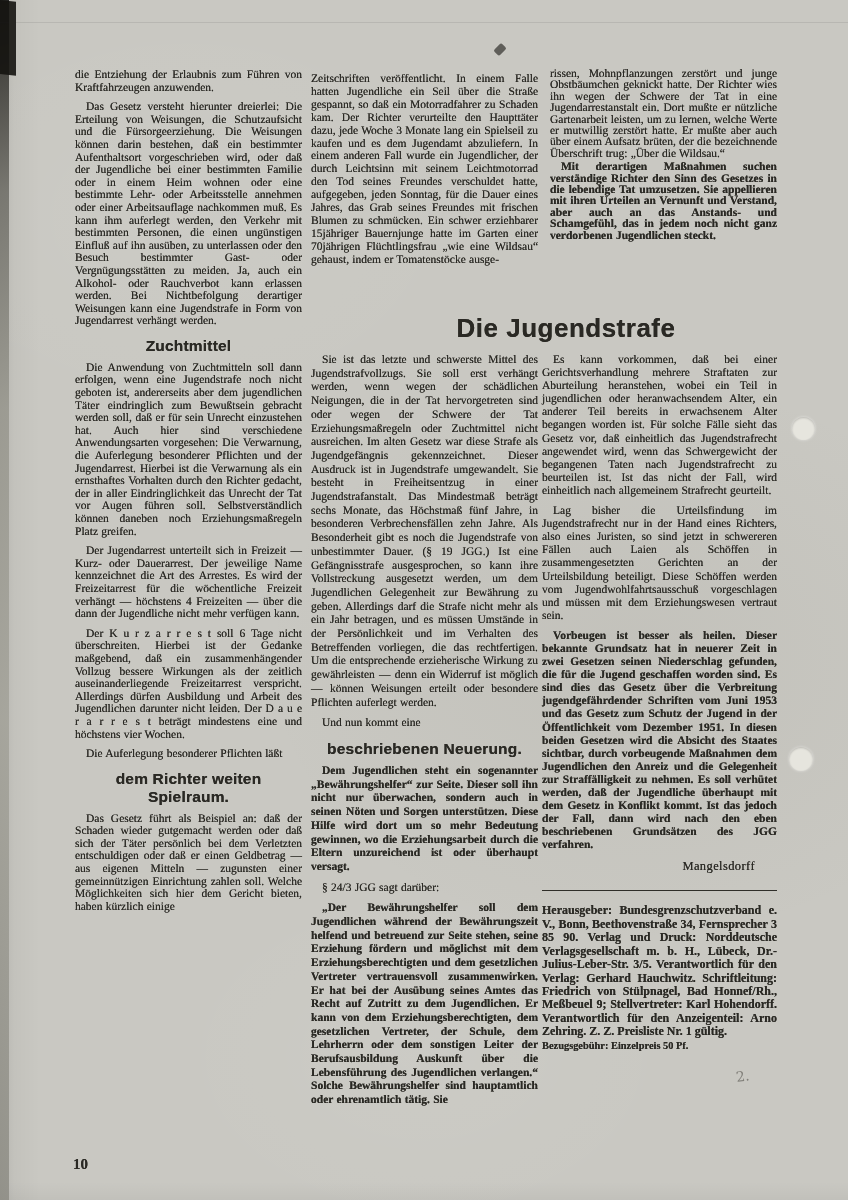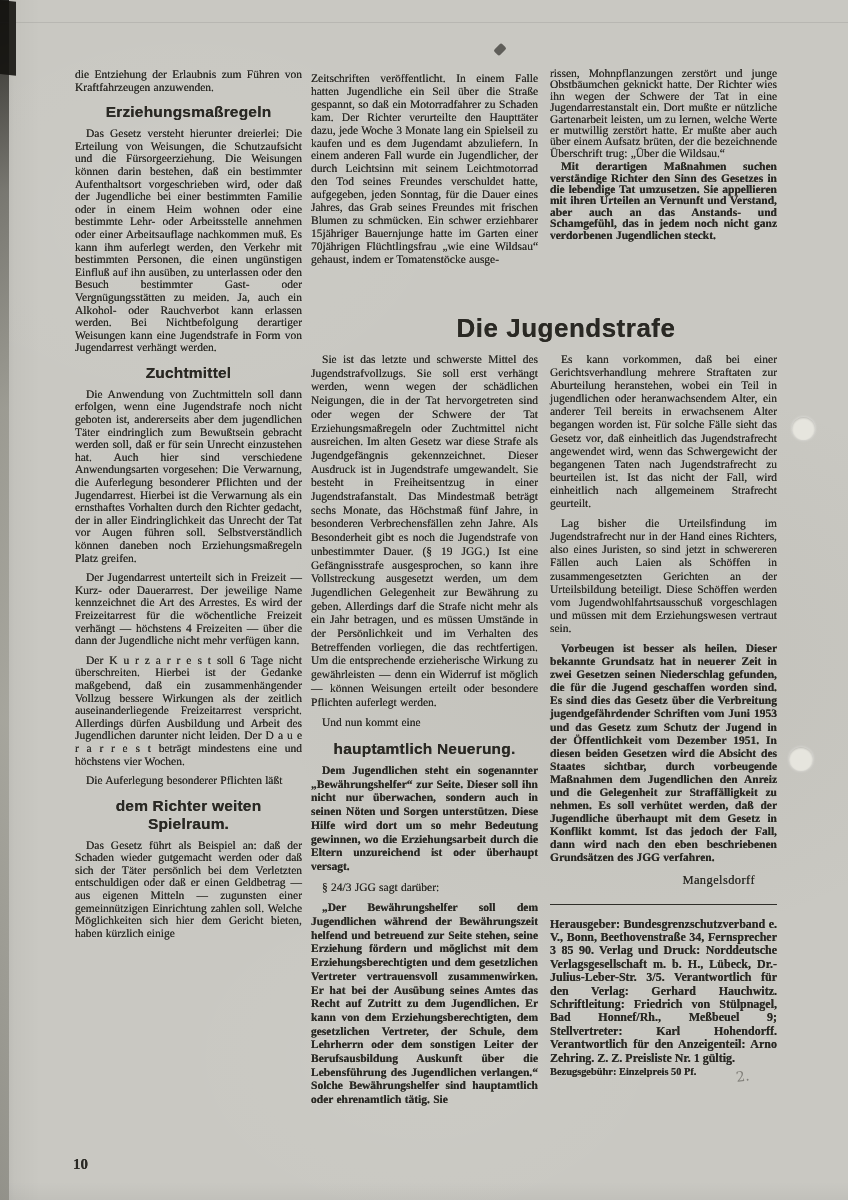--- a/index.html
+++ b/index.html
@@ -31,21 +31,21 @@
     box-shadow:inset 0 1px 2px rgba(0,0,0,0.18), 0 0 3px rgba(255,255,255,0.5);}
   .hole.top{left:792px;top:417px;width:23px;height:23px;}
   .hole.bottom{left:789px;top:747px;width:24px;height:24px;}
   .pencil{position:absolute;left:736px;top:1068px;color:rgba(70,68,62,0.55);
     font-family:"DejaVu Serif",serif;font-size:14px;transform:rotate(-8deg);}
   
   .content{position:absolute;left:75px;top:69px;width:702px;display:flex;gap:9px;}
   .col-left{width:227px;flex:0 0 227px;}
   .col-wrap{flex:1 1 auto;min-width:0;}
   .row-top{display:flex;gap:12px;height:236px;overflow:hidden;}
-  .row-bottom{display:flex;gap:12px;}
+  .row-bottom{display:flex;gap:4px;}
   .sub-col{width:227px;flex:0 0 227px;}
   .sub-col.last{flex:1 1 auto;}
   
   .p{font-size:11.5px;text-align:justify;margin:0 0 7px 0;text-indent:11px;
      text-rendering:geometricPrecision;text-shadow:0 0 0.45px rgba(42,41,36,0.85);
      word-spacing:0.4px;hyphens:none;}
   .p.cont{text-indent:0;}
   .p.b{font-weight:bold;text-shadow:0 0 0.5px rgba(42,41,36,0.9);}
   .p.lead{margin-bottom:2px;}
   .col-left .p{line-height:12.6px;}
@@ -79,21 +79,20 @@
   <div class="scan-line"></div>
   <div class="speck"></div>
   <div class="hole top"></div>
   <div class="hole bottom"></div>
   <div class="pencil">2.</div>
 
   <div class="content">
 
     <div class="col-left">
       <p class="p cont">die Entziehung der Erlaubnis zum Führen von Kraftfahrzeugen anzuwenden.</p>
-      <h2 class="head">Erziehungsmaßregeln</h2>
       <p class="p">Das Gesetz versteht hierunter dreierlei: Die Erteilung von Weisungen, die Schutzaufsicht und die Fürsorgeerziehung. Die Weisungen können darin bestehen, daß ein bestimmter Aufenthaltsort vorgeschrieben wird, oder daß der Jugendliche bei einer bestimmten Familie oder in einem Heim wohnen oder eine bestimmte Lehr- oder Arbeitsstelle annehmen oder einer Arbeitsauflage nachkommen muß. Es kann ihm auferlegt werden, den Verkehr mit bestimmten Personen, die einen ungünstigen Einfluß auf ihn ausüben, zu unterlassen oder den Besuch bestimmter Gast- oder Vergnügungsstätten zu meiden. Ja, auch ein Alkohol- oder Rauchverbot kann erlassen werden. Bei Nichtbefolgung derartiger Weisungen kann eine Jugendstrafe in Form von Jugendarrest verhängt werden.</p>
       <h2 class="head">Zuchtmittel</h2>
       <p class="p">Die Anwendung von Zuchtmitteln soll dann erfolgen, wenn eine Jugendstrafe noch nicht geboten ist, andererseits aber dem jugendlichen Täter eindringlich zum Bewußtsein gebracht werden soll, daß er für sein Unrecht einzustehen hat. Auch hier sind verschiedene Anwendungsarten vorgesehen: Die Verwarnung, die Auferlegung besonderer Pflichten und der Jugendarrest. Hierbei ist die Verwarnung als ein ernsthaftes Vorhalten durch den Richter gedacht, der in aller Eindringlichkeit das Unrecht der Tat vor Augen führen soll. Selbstverständlich können daneben noch Erziehungsmaßregeln Platz greifen.</p>
       <p class="p">Der Jugendarrest unterteilt sich in Freizeit — Kurz- oder Dauerarrest. Der jeweilige Name kennzeichnet die Art des Arrestes. Es wird der Freizeitarrest für die wöchentliche Freizeit verhängt — höchstens 4 Freizeiten — über die dann der Jugendliche nicht mehr verfügen kann.</p>
       <p class="p">Der K u r z a r r e s t soll 6 Tage nicht überschreiten. Hierbei ist der Gedanke maßgebend, daß ein zusammenhängender Vollzug bessere Wirkungen als der zeitlich auseinanderliegende Freizeitarrest verspricht. Allerdings dürfen Ausbildung und Arbeit des Jugendlichen darunter nicht leiden. Der D a u e r a r r e s t beträgt mindestens eine und höchstens vier Wochen.</p>
       <p class="p lead">Die Auferlegung besonderer Pflichten läßt</p>
       <h2 class="head">dem Richter weiten Spielraum.</h2>
       <p class="p">Das Gesetz führt als Beispiel an: daß der Schaden wieder gutgemacht werden oder daß sich der Täter persönlich bei dem Verletzten entschuldigen oder daß er einen Geldbetrag — aus eigenen Mitteln — zugunsten einer gemeinnützigen Einrichtung zahlen soll. Welche Möglichkeiten sich hier dem Gericht bieten, haben kürzlich einige</p>
     </div>
 
@@ -108,21 +107,21 @@
           <p class="p b">Mit derartigen Maßnahmen suchen verständige Richter den Sinn des Gesetzes in die lebendige Tat umzusetzen. Sie appellieren mit ihren Urteilen an Vernunft und Verstand, aber auch an das Anstands- und Schamgefühl, das in jedem noch nicht ganz verdorbenen Jugendlichen steckt.</p>
         </div>
       </div>
 
       <h1 class="article-title">Die Jugendstrafe</h1>
 
       <div class="row-bottom">
         <div class="sub-col mid-low">
           <p class="p">Sie ist das letzte und schwerste Mittel des Jugendstrafvollzugs. Sie soll erst verhängt werden, wenn wegen der schädlichen Neigungen, die in der Tat hervorgetreten sind oder wegen der Schwere der Tat Erziehungsmaßregeln oder Zuchtmittel nicht ausreichen. Im alten Gesetz war diese Strafe als Jugendgefängnis gekennzeichnet. Dieser Ausdruck ist in Jugendstrafe umgewandelt. Sie besteht in Freiheitsentzug in einer Jugendstrafanstalt. Das Mindestmaß beträgt sechs Monate, das Höchstmaß fünf Jahre, in besonderen Verbrechensfällen zehn Jahre. Als Besonderheit gibt es noch die Jugendstrafe von unbestimmter Dauer. (§ 19 JGG.) Ist eine Gefängnisstrafe ausgesprochen, so kann ihre Vollstreckung ausgesetzt werden, um dem Jugendlichen Gelegenheit zur Bewährung zu geben. Allerdings darf die Strafe nicht mehr als ein Jahr betragen, und es müssen Umstände in der Persönlichkeit und im Verhalten des Betreffenden vorliegen, die das rechtfertigen. Um die entsprechende erzieherische Wirkung zu gewährleisten — denn ein Widerruf ist möglich — können Weisungen erteilt oder besondere Pflichten auferlegt werden.</p>
           <p class="p lead">Und nun kommt eine</p>
-          <h2 class="head">hauptamtlich Neuerung.</h2>
+          <h2 class="head">beschriebenen Neuerung.</h2>
           <p class="p b">Dem Jugendlichen steht ein sogenannter „Bewährungshelfer“ zur Seite. Dieser soll ihn nicht nur überwachen, sondern auch in seinen Nöten und Sorgen unterstützen. Diese Hilfe wird dort um so mehr Bedeutung gewinnen, wo die Erziehungsarbeit durch die Eltern unzureichend ist oder überhaupt versagt.</p>
           <p class="p">§ 24/3 JGG sagt darüber:</p>
           <p class="p b">„Der Bewährungshelfer soll dem Jugendlichen während der Bewährungszeit helfend und betreuend zur Seite stehen, seine Erziehung fördern und möglichst mit dem Erziehungsberechtigten und dem gesetzlichen Vertreter vertrauensvoll zusammenwirken. Er hat bei der Ausübung seines Amtes das Recht auf Zutritt zu dem Jugendlichen. Er kann von dem Erziehungsberechtigten, dem gesetzlichen Vertreter, der Schule, dem Lehrherrn oder dem sonstigen Leiter der Berufsausbildung Auskunft über die Lebensführung des Jugendlichen verlangen.“ Solche Bewährungshelfer sind hauptamtlich oder ehrenamtlich tätig. Sie</p>
         </div>
         <div class="sub-col last right-low">
           <p class="p">Es kann vorkommen, daß bei einer Gerichtsverhandlung mehrere Straftaten zur Aburteilung heranstehen, wobei ein Teil in jugendlichen oder heranwachsendem Alter, ein anderer Teil bereits in erwachsenem Alter begangen worden ist. Für solche Fälle sieht das Gesetz vor, daß einheitlich das Jugendstrafrecht angewendet wird, wenn das Schwergewicht der begangenen Taten nach Jugendstrafrecht zu beurteilen ist. Ist das nicht der Fall, wird einheitlich nach allgemeinem Strafrecht geurteilt.</p>
           <p class="p">Lag bisher die Urteilsfindung im Jugendstrafrecht nur in der Hand eines Richters, also eines Juristen, so sind jetzt in schwereren Fällen auch Laien als Schöffen in zusammengesetzten Gerichten an der Urteilsbildung beteiligt. Diese Schöffen werden vom Jugendwohlfahrtsausschuß vorgeschlagen und müssen mit dem Erziehungswesen vertraut sein.</p>
           <p class="p b">Vorbeugen ist besser als heilen. Dieser bekannte Grundsatz hat in neuerer Zeit in zwei Gesetzen seinen Niederschlag gefunden, die für die Jugend geschaffen worden sind. Es sind dies das Gesetz über die Verbreitung jugendgefährdender Schriften vom Juni 1953 und das Gesetz zum Schutz der Jugend in der Öffentlichkeit vom Dezember 1951. In diesen beiden Gesetzen wird die Absicht des Staates sichtbar, durch vorbeugende Maßnahmen dem Jugendlichen den Anreiz und die Gelegenheit zur Straffälligkeit zu nehmen. Es soll verhütet werden, daß der Jugendliche überhaupt mit dem Gesetz in Konflikt kommt. Ist das jedoch der Fall, dann wird nach den eben beschriebenen Grundsätzen des JGG verfahren.</p>
           <p class="signature">Mangelsdorff</p>
           <hr class="imprint-rule">

